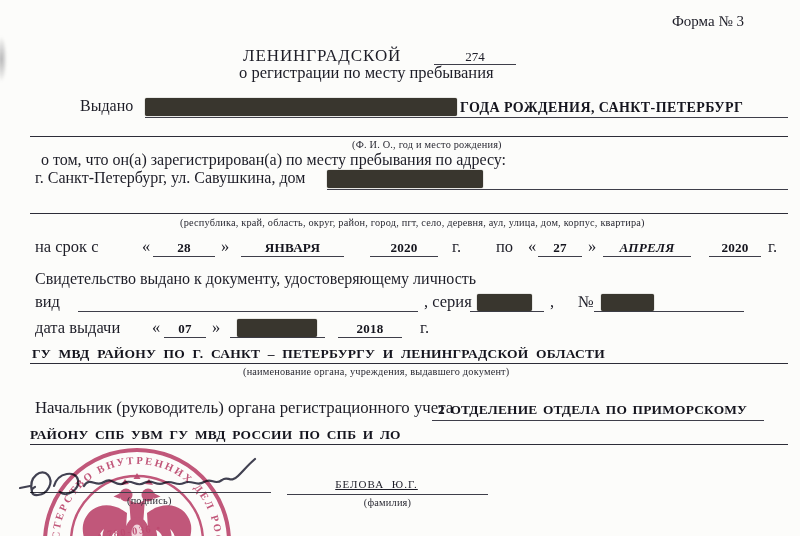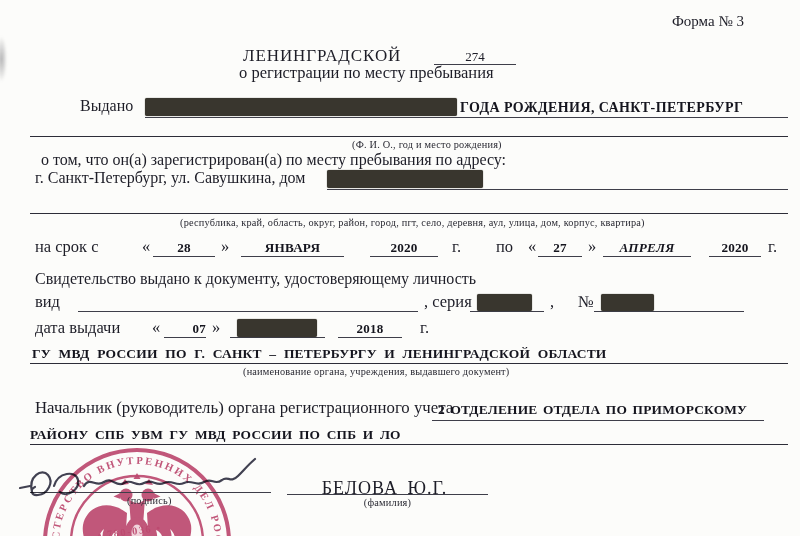--- a/index.html
+++ b/index.html
@@ -76,30 +76,30 @@
   <div class="t s16" style="left:424px;top:293px;">, серия</div>
   <div class="rule" style="left:470px;top:311px;width:74px;"></div>
   <div class="bar" style="left:477px;top:294px;width:55px;height:17px;"></div>
   <div class="t s16" style="left:550px;top:293px;">,</div>
   <div class="t s16" style="left:578px;top:293px;">№</div>
   <div class="rule" style="left:594px;top:311px;width:150px;"></div>
   <div class="bar" style="left:601px;top:294px;width:53px;height:17px;"></div>
 
   <div class="t s16" style="left:35px;top:319px;">дата выдачи</div>
   <div class="t s16" style="left:152px;top:319px;">«</div>
-  <div class="cfield bcaps" style="left:164px;width:42px;top:321px;font-size:13px;text-align:right;">07</div>
+  <div class="cfield bcaps" style="left:164px;width:42px;top:321px;font-size:13px;">07</div>
   <div class="rule" style="left:164px;top:337px;width:42px;"></div>
   <div class="t s16" style="left:212px;top:319px;">»</div>
   <div class="rule" style="left:230px;top:337px;width:95px;"></div>
   <div class="bar" style="left:237px;top:319px;width:80px;height:18px;"></div>
   <div class="cfield bcaps" style="left:338px;width:64px;top:321px;font-size:13px;">2018</div>
   <div class="rule" style="left:338px;top:337px;width:64px;"></div>
   <div class="t s16" style="left:420px;top:319px;">г.</div>
 
-  <div class="t bcaps" style="left:32px;top:346px;font-size:13.5px;word-spacing:4px;">ГУ МВД РОССИИ ПО Г. САНКТ – ПЕТЕРБУРГУ И ЛЕНИНГРАДСКОЙ ОБЛАСТИ</div>
+  <div class="t bcaps" style="left:32px;top:346px;font-size:13.5px;word-spacing:4px;">ГУ МВД РАЙОНУ ПО Г. САНКТ – ПЕТЕРБУРГУ И ЛЕНИНГРАДСКОЙ ОБЛАСТИ</div>
   <div class="rule rule2" style="left:30px;top:363px;width:758px;"></div>
   <div class="t cap" style="left:243px;top:366px;">(наименование органа, учреждения, выдавшего документ)</div>
 
   <div class="t" style="left:35px;top:398px;font-size:16.8px;">Начальник (руководитель) органа регистрационного учета</div>
   <div class="t bcaps" style="left:438px;top:402px;font-size:13.4px;word-spacing:2px;">2 ОТДЕЛЕНИЕ ОТДЕЛА ПО ПРИМОРСКОМУ</div>
   <div class="rule" style="left:432px;top:420px;width:332px;"></div>
   <div class="t bcaps" style="left:30px;top:427px;font-size:13.4px;word-spacing:3px;">РАЙОНУ СПБ УВМ ГУ МВД РОССИИ ПО СПБ И ЛО</div>
   <div class="rule rule2" style="left:30px;top:444px;width:758px;"></div>
 
   <svg class="stamp" style="left:40px;top:447px;" width="194" height="194" viewBox="0 0 194 194">
@@ -137,17 +137,17 @@
 
   <svg class="sig" style="left:18px;top:456px;" width="260" height="50" viewBox="0 0 260 50">
     <g fill="none" stroke="#2e2e40" stroke-width="2.2" stroke-linecap="round" opacity=".9">
       <path d="M14 36 C10 20 24 12 30 19 C36 26 30 38 20 39 C13 40 12 33 17 31"></path>
       <path d="M36 30 C40 16 58 14 60 24 C62 34 48 42 42 36"></path>
       <path d="M66 30 C72 20 78 32 86 26 C94 20 98 32 106 27 C114 22 118 32 126 27 C134 22 138 31 146 27 C154 23 158 31 166 27 C174 23 178 31 186 26 C194 21 196 30 204 24 C210 19 212 28 220 20 C226 14 231 8 237 3"></path>
       <path d="M2 32 L12 30"></path>
     </g>
   </svg>
 
-  <div class="cfield" style="left:284px;width:201px;top:478px;font-size:18px;letter-spacing:1px;word-spacing:4px;">БЕЛОВА Ю.Г.</div>
+  <div class="cfield" style="left:276px;width:201px;top:478px;font-size:11px;letter-spacing:1px;word-spacing:4px;text-decoration:underline;">БЕЛОВА Ю.Г.</div>
   <div class="rule" style="left:287px;top:494px;width:201px;"></div>
   <div class="cfield cap" style="left:287px;width:201px;top:497px;">(фамилия)</div>
 
 </div>
 
 </body></html>

